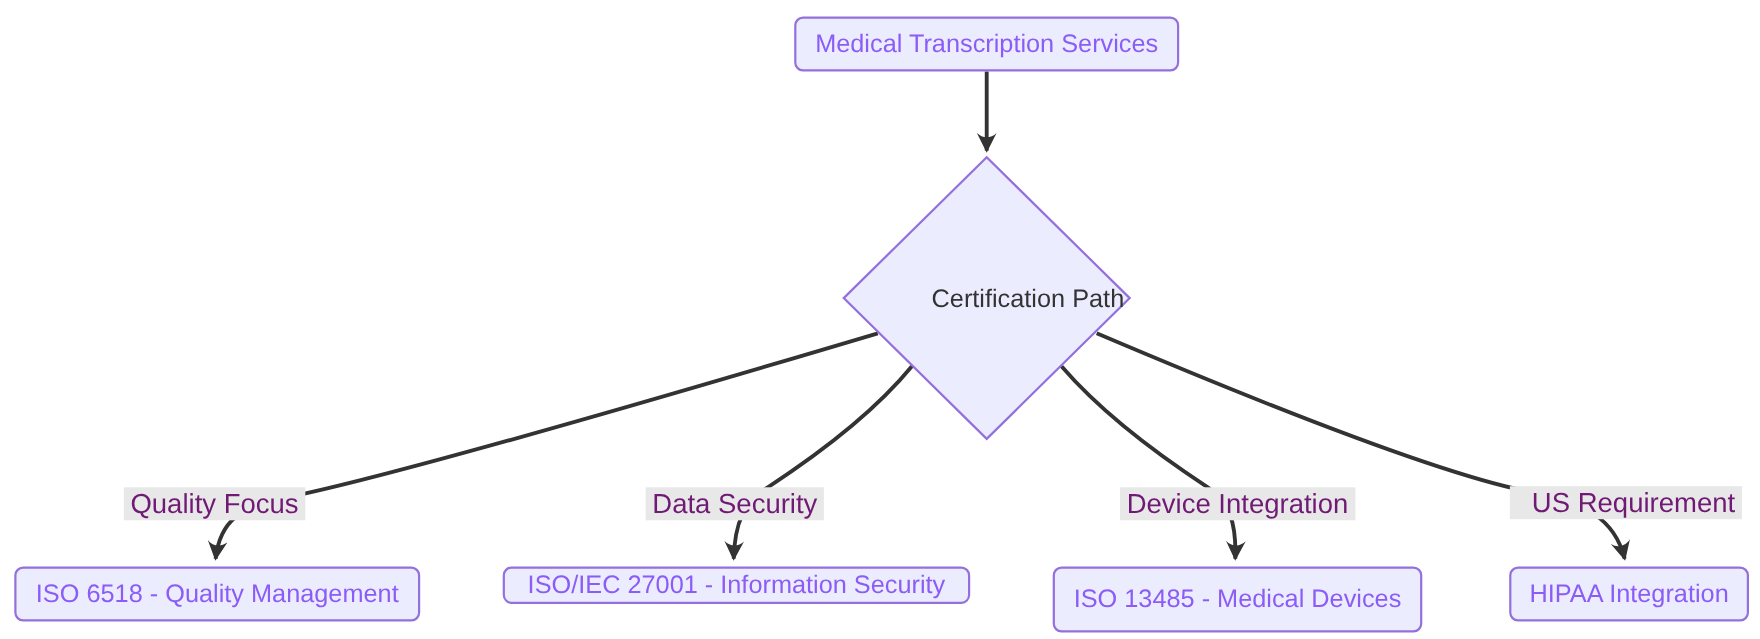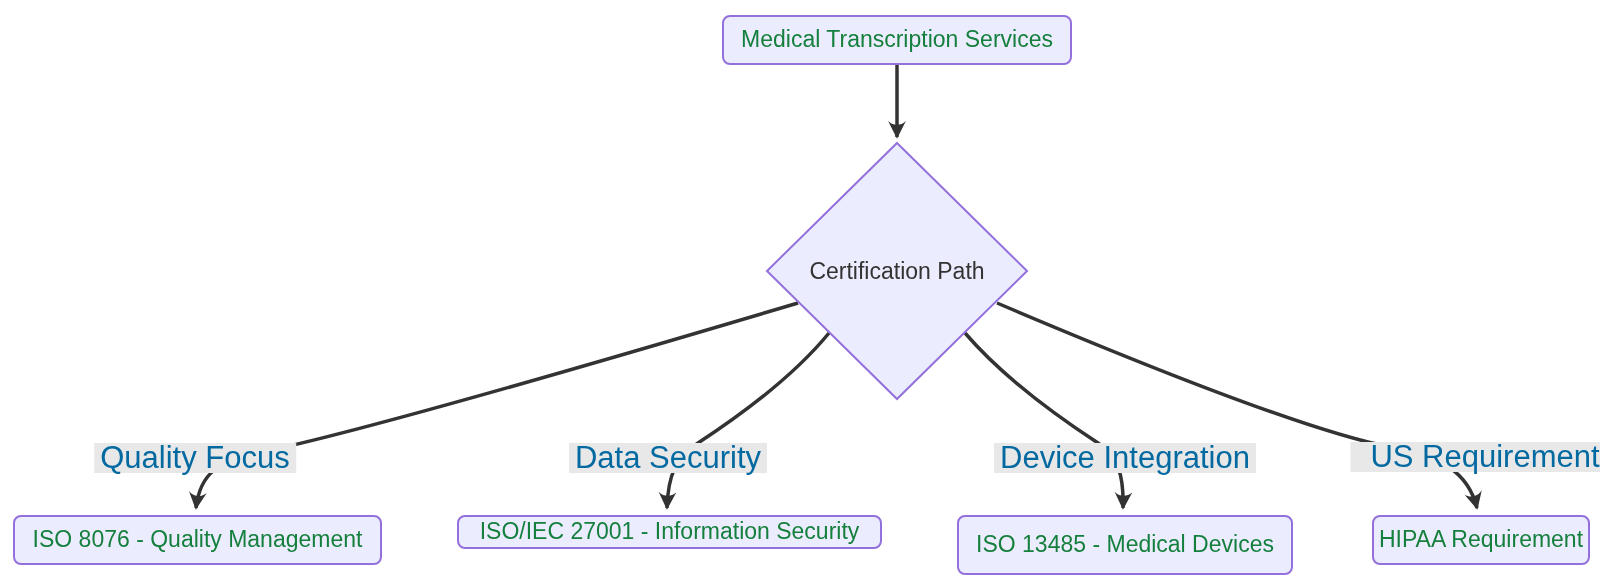--- a/index.html
+++ b/index.html
@@ -38,41 +38,41 @@
     box-sizing: border-box;
     display: flex;
     align-items: center;
     justify-content: center;
     background: #ECECFF;
     border: 2px solid #9370DB;
     border-radius: 8px;
     font-size: 23px;
     line-height: 1.2;
     white-space: nowrap;
-    color: #15803d;
+    color: #8b5cf6;
   }
   .diamond-text {
     position: absolute;
     display: flex;
     align-items: center;
-    justify-content: center;
+    justify-content: flex-end;
     font-size: 23px;
     white-space: nowrap;
     color: #333333;
     background: transparent;
   }
   .edge-label {
     position: absolute;
     transform: translateX(-50%);
     background: #e8e8e8;
     padding: 1px 6px;
-    font-size: 31px;
+    font-size: 25px;
     line-height: 28px;
     white-space: nowrap;
-    color: #0369a1;
+    color: #701a75;
   }
 </style>
 </head>
 <body>
 
 <div class="canvas">
 
   <svg class="edges-svg" viewBox="0 0 1600 581">
     <defs>
       <marker id="arrowhead" viewBox="0 0 10 10" refX="9" refY="5" markerWidth="18" markerHeight="18" markerUnits="userSpaceOnUse" orient="auto">
@@ -103,28 +103,28 @@
 
   <div class="edge-label" style="left:195px; top:443px;">Quality Focus</div>
 
   <div class="edge-label" style="left:1125px; top:443px;">Device Integration</div>
 
   <div class="edge-label" style="left:668px; top:443px;">Data Security</div>
 
   <div class="edge-label" style="left:1478px; top:442px;padding-left:20px;">US Requirement</div>
 
   <div class="node" style="left:13px; top:515px; width:369px; height:50px;">
-    <span>ISO 8076 - Quality Management</span>
+    <span>ISO 6518 - Quality Management</span>
   </div>
 
   <div class="node" style="left:457px; top:515px; width:425px; height:34px;">
     <span>ISO/IEC 27001 - Information Security</span>
   </div>
 
   <div class="node" style="left:957px; top:515px; width:336px; height:60px;">
     <span>ISO 13485 - Medical Devices</span>
   </div>
 
   <div class="node" style="left:1372px; top:515px; width:218px; height:50px;">
-    <span>HIPAA Requirement</span>
+    <span>HIPAA Integration</span>
   </div>
 
 </div>
 
 </body></html>

